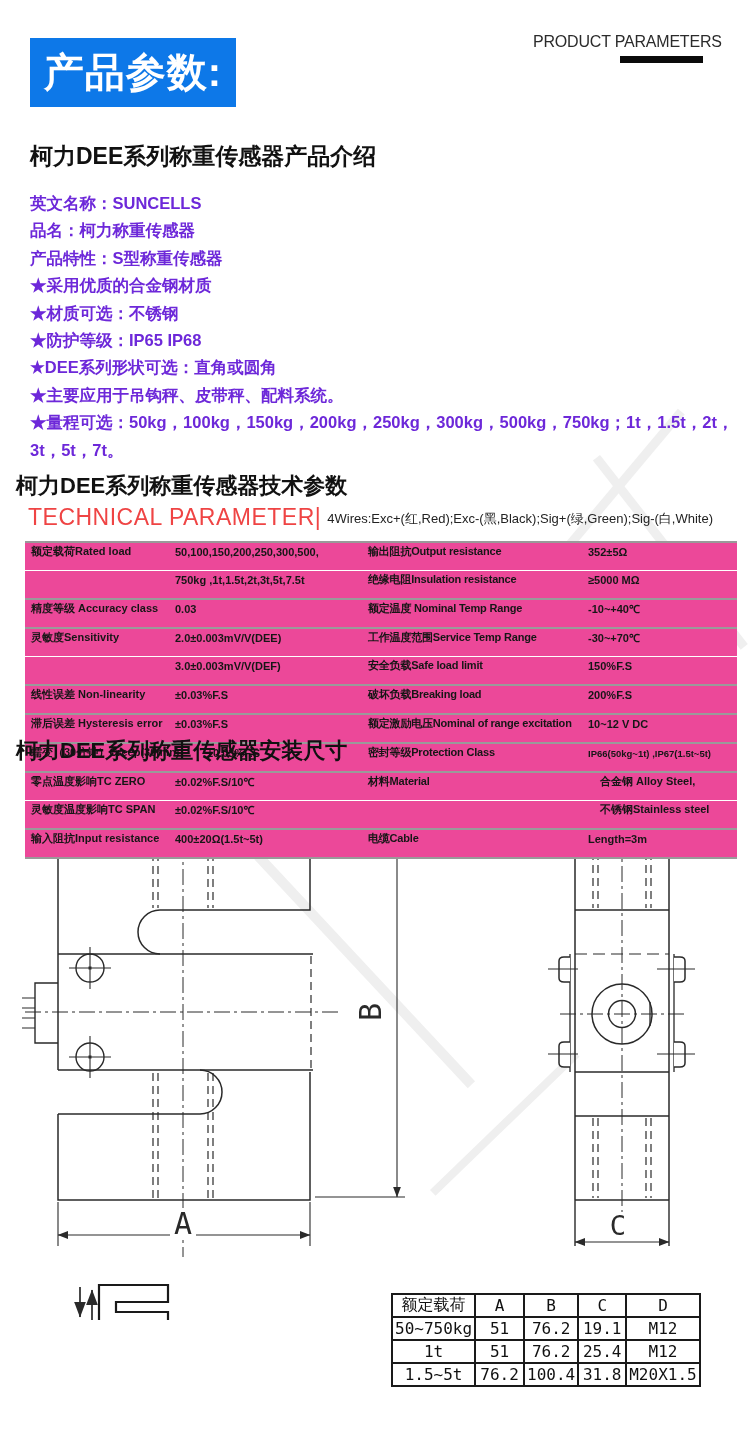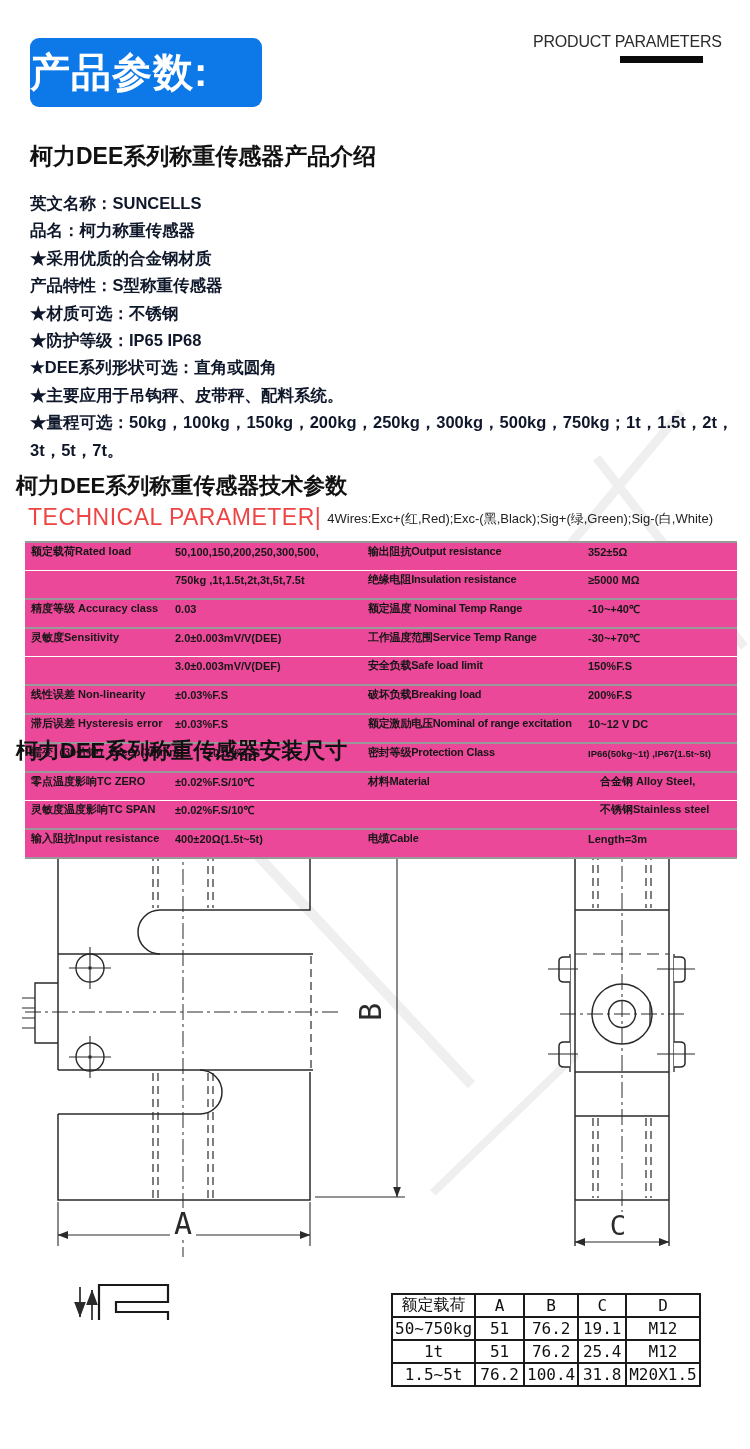--- a/index.html
+++ b/index.html
@@ -1,31 +1,31 @@
 <!DOCTYPE html>
 <html><head>
 <meta charset="utf-8">
 <style>
   html,body{margin:0;padding:0;background:#fff;}
   #page{position:relative;width:750px;height:1449px;background:#fff;overflow:hidden;
         font-family:"Liberation Sans",sans-serif;color:#1a1a1a;}
   
   .wm{position:absolute;background:#efefef;z-index:0;}
   
-  .brand-badge{position:absolute;left:30px;top:38px;width:232px;height:69px;
-    display:flex;align-items:center;z-index:2;border-radius:9px;}
+  .brand-badge{position:absolute;left:30px;top:38px;width:206px;height:69px;
+    display:flex;align-items:center;justify-content:center;z-index:2;}
   .brand-badge span{color:#fff;font-size:40px;font-weight:700;letter-spacing:1px;}
   .pp-en{position:absolute;left:533px;top:33px;width:170px;font-size:16px;color:#2b2b2b;
     letter-spacing:-0.2px;white-space:nowrap;z-index:2;}
   .black-bar{position:absolute;left:620px;top:56px;width:83px;height:7px;background:#0a0a0a;z-index:2;}
   
   .sec-h{position:absolute;font-weight:700;font-size:23px;color:#111;white-space:nowrap;z-index:2;}
   #intro-heading{left:30px;top:141px;}
   #intro-lines{position:absolute;left:30px;top:190px;z-index:2;}
-  #intro-lines .iline{font-size:16.5px;font-weight:700;line-height:27.4px;white-space:nowrap;color:#0f172a;}
+  #intro-lines .iline{font-size:16.5px;font-weight:700;line-height:27.4px;white-space:nowrap;color:#6d28d9;}
   
   #tech-heading{left:16px;top:471px;font-size:22px;}
   #tech-sub{position:absolute;left:28px;top:504px;display:flex;align-items:flex-end;z-index:2;}
   #tech-sub .tp{font-size:23px;font-weight:400;color:#ef4444;letter-spacing:0.5px;white-space:nowrap;}
   #tech-sub .wires{font-size:13px;color:#222;margin-left:6px;padding-bottom:3px;white-space:nowrap;}
   table.tech{position:absolute;left:25px;top:541px;width:712px;border-collapse:separate;
     border-spacing:0;table-layout:fixed;border-top:2px solid #9a9a9a;z-index:2;}
   table.tech td{background:#ec4899;height:13px;font-size:11px;font-weight:600;
     white-space:nowrap;overflow:visible;padding:1px 0 11px 0;color:#161616;}
   table.tech tr.sep-dark td{border-bottom:2px solid #9a9a9a;}
@@ -58,22 +58,22 @@
   <div class="brand-badge" id="brand-badge" style="background: rgb(13, 120, 232);">
     <span>产品参数:</span>
   </div>
   <div class="pp-en">PRODUCT PARAMETERS</div>
   <div class="black-bar"></div>
 
   <div class="sec-h" id="intro-heading">柯力DEE系列称重传感器产品介绍</div>
   <div id="intro-lines">
       <div class="iline">英文名称：SUNCELLS</div>
       <div class="iline">品名：柯力称重传感器</div>
+      <div class="iline">产品特性：S型称重传感器</div>
       <div class="iline">★采用优质的合金钢材质</div>
-      <div class="iline">产品特性：S型称重传感器</div>
       <div class="iline">★材质可选：不锈钢</div>
       <div class="iline">★防护等级：IP65 IP68</div>
       <div class="iline">★DEE系列形状可选：直角或圆角</div>
       <div class="iline">★主要应用于吊钩秤、皮带秤、配料系统。</div>
       <div class="iline">★量程可选：50kg，100kg，150kg，200kg，250kg，300kg，500kg，750kg；1t，1.5t，2t，</div>
       <div class="iline">3t，5t，7t。</div>
     </div>
 
   <div class="sec-h" id="tech-heading">柯力DEE系列称重传感器技术参数</div>
   <div id="tech-sub">

